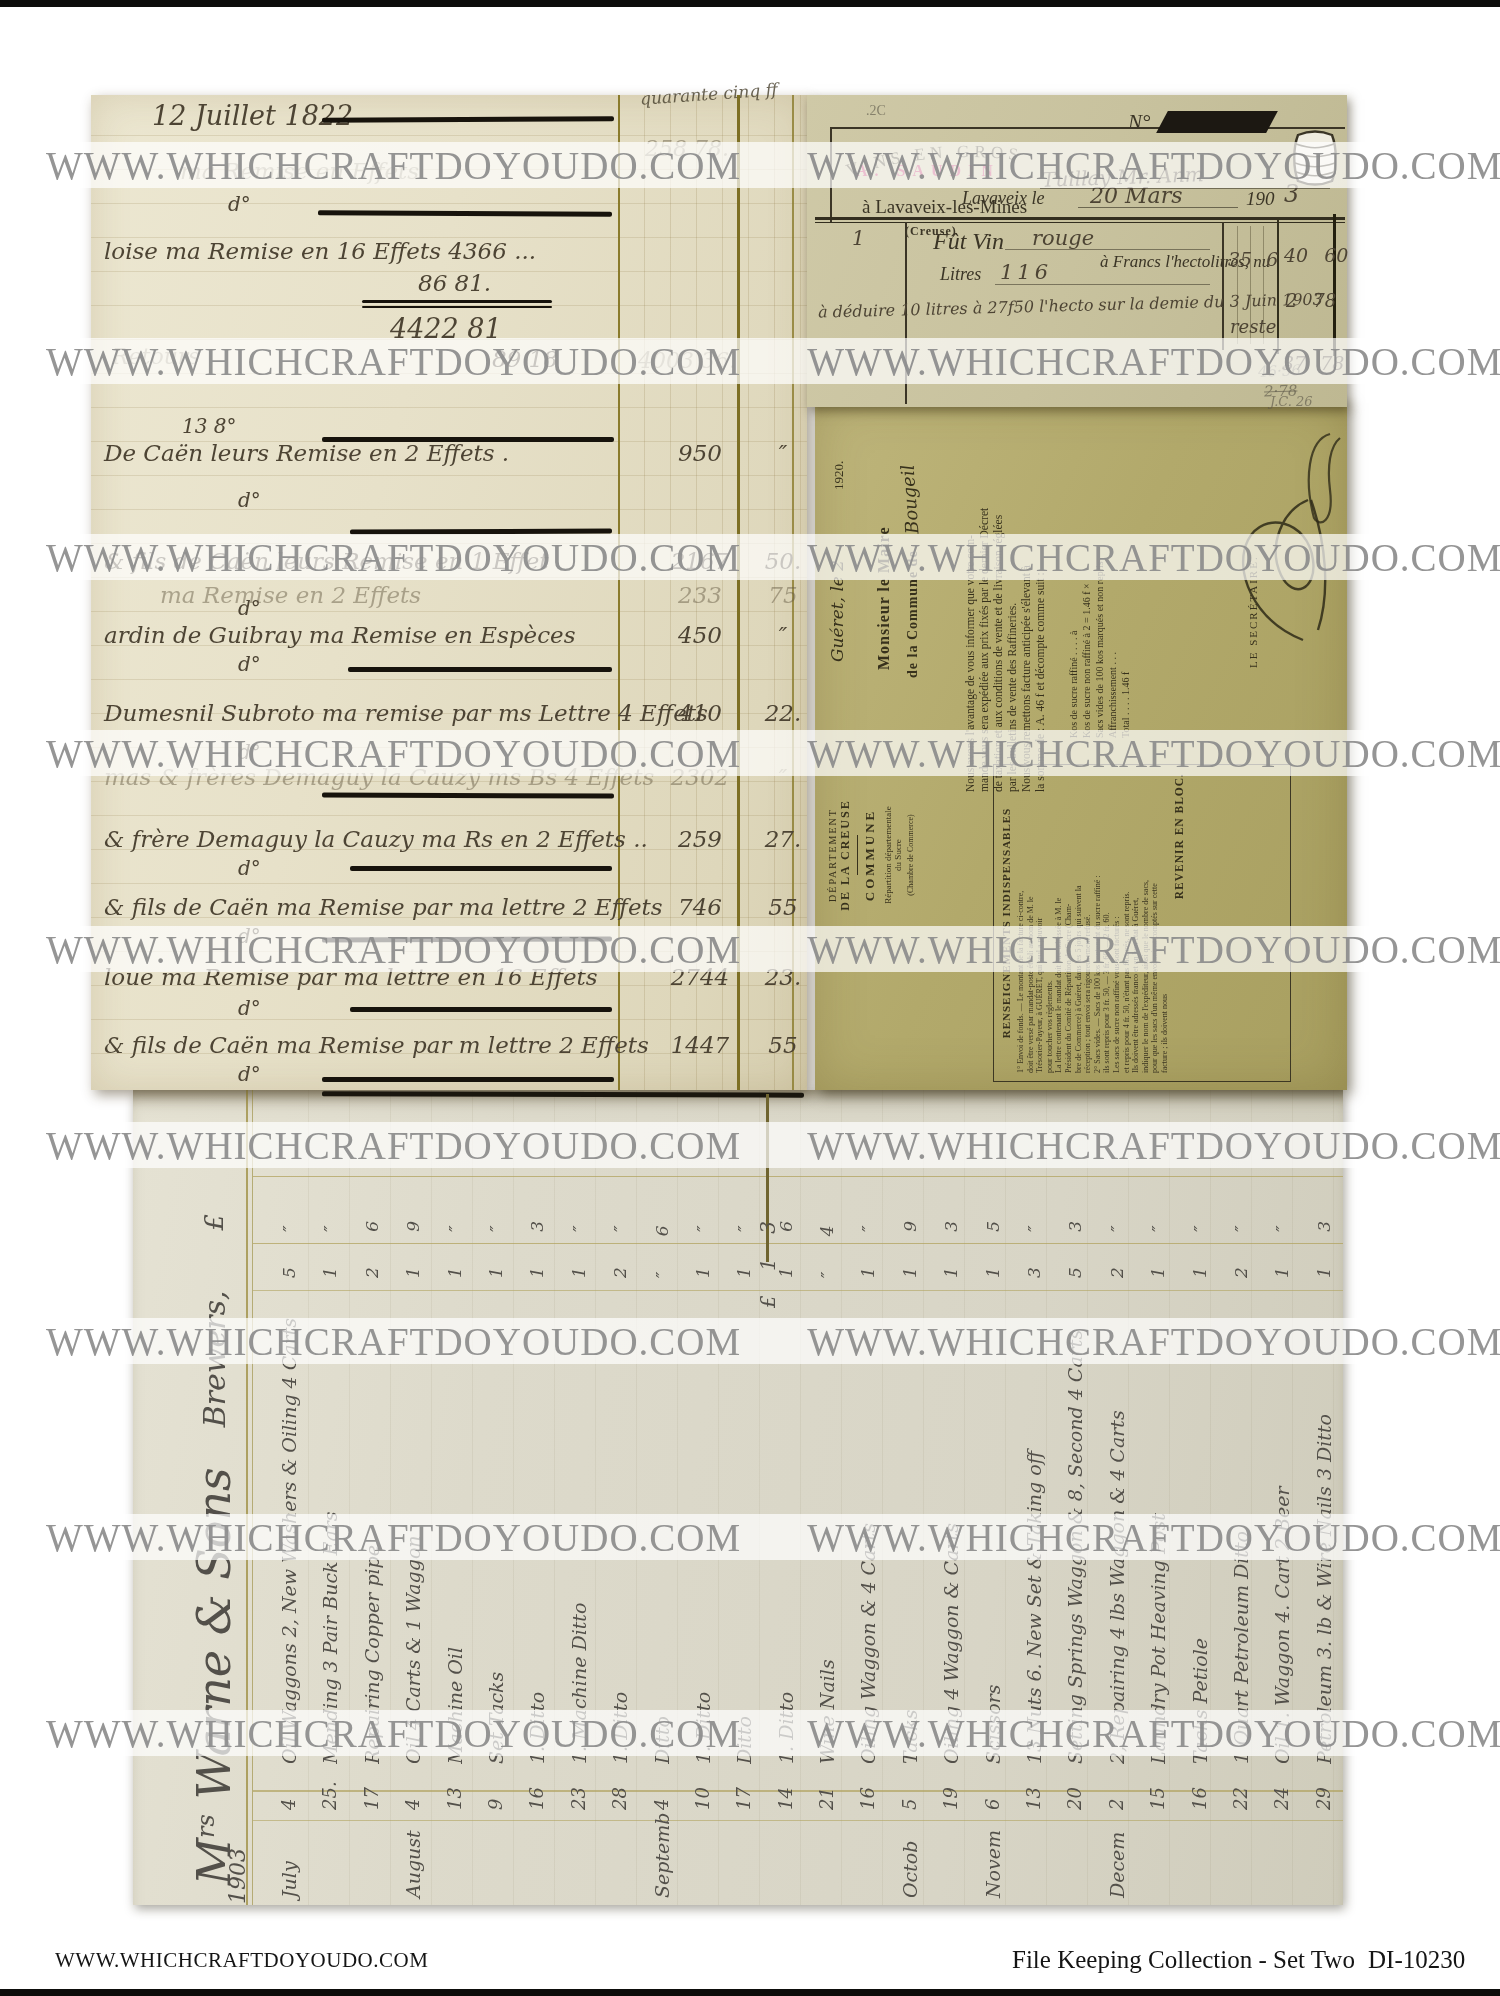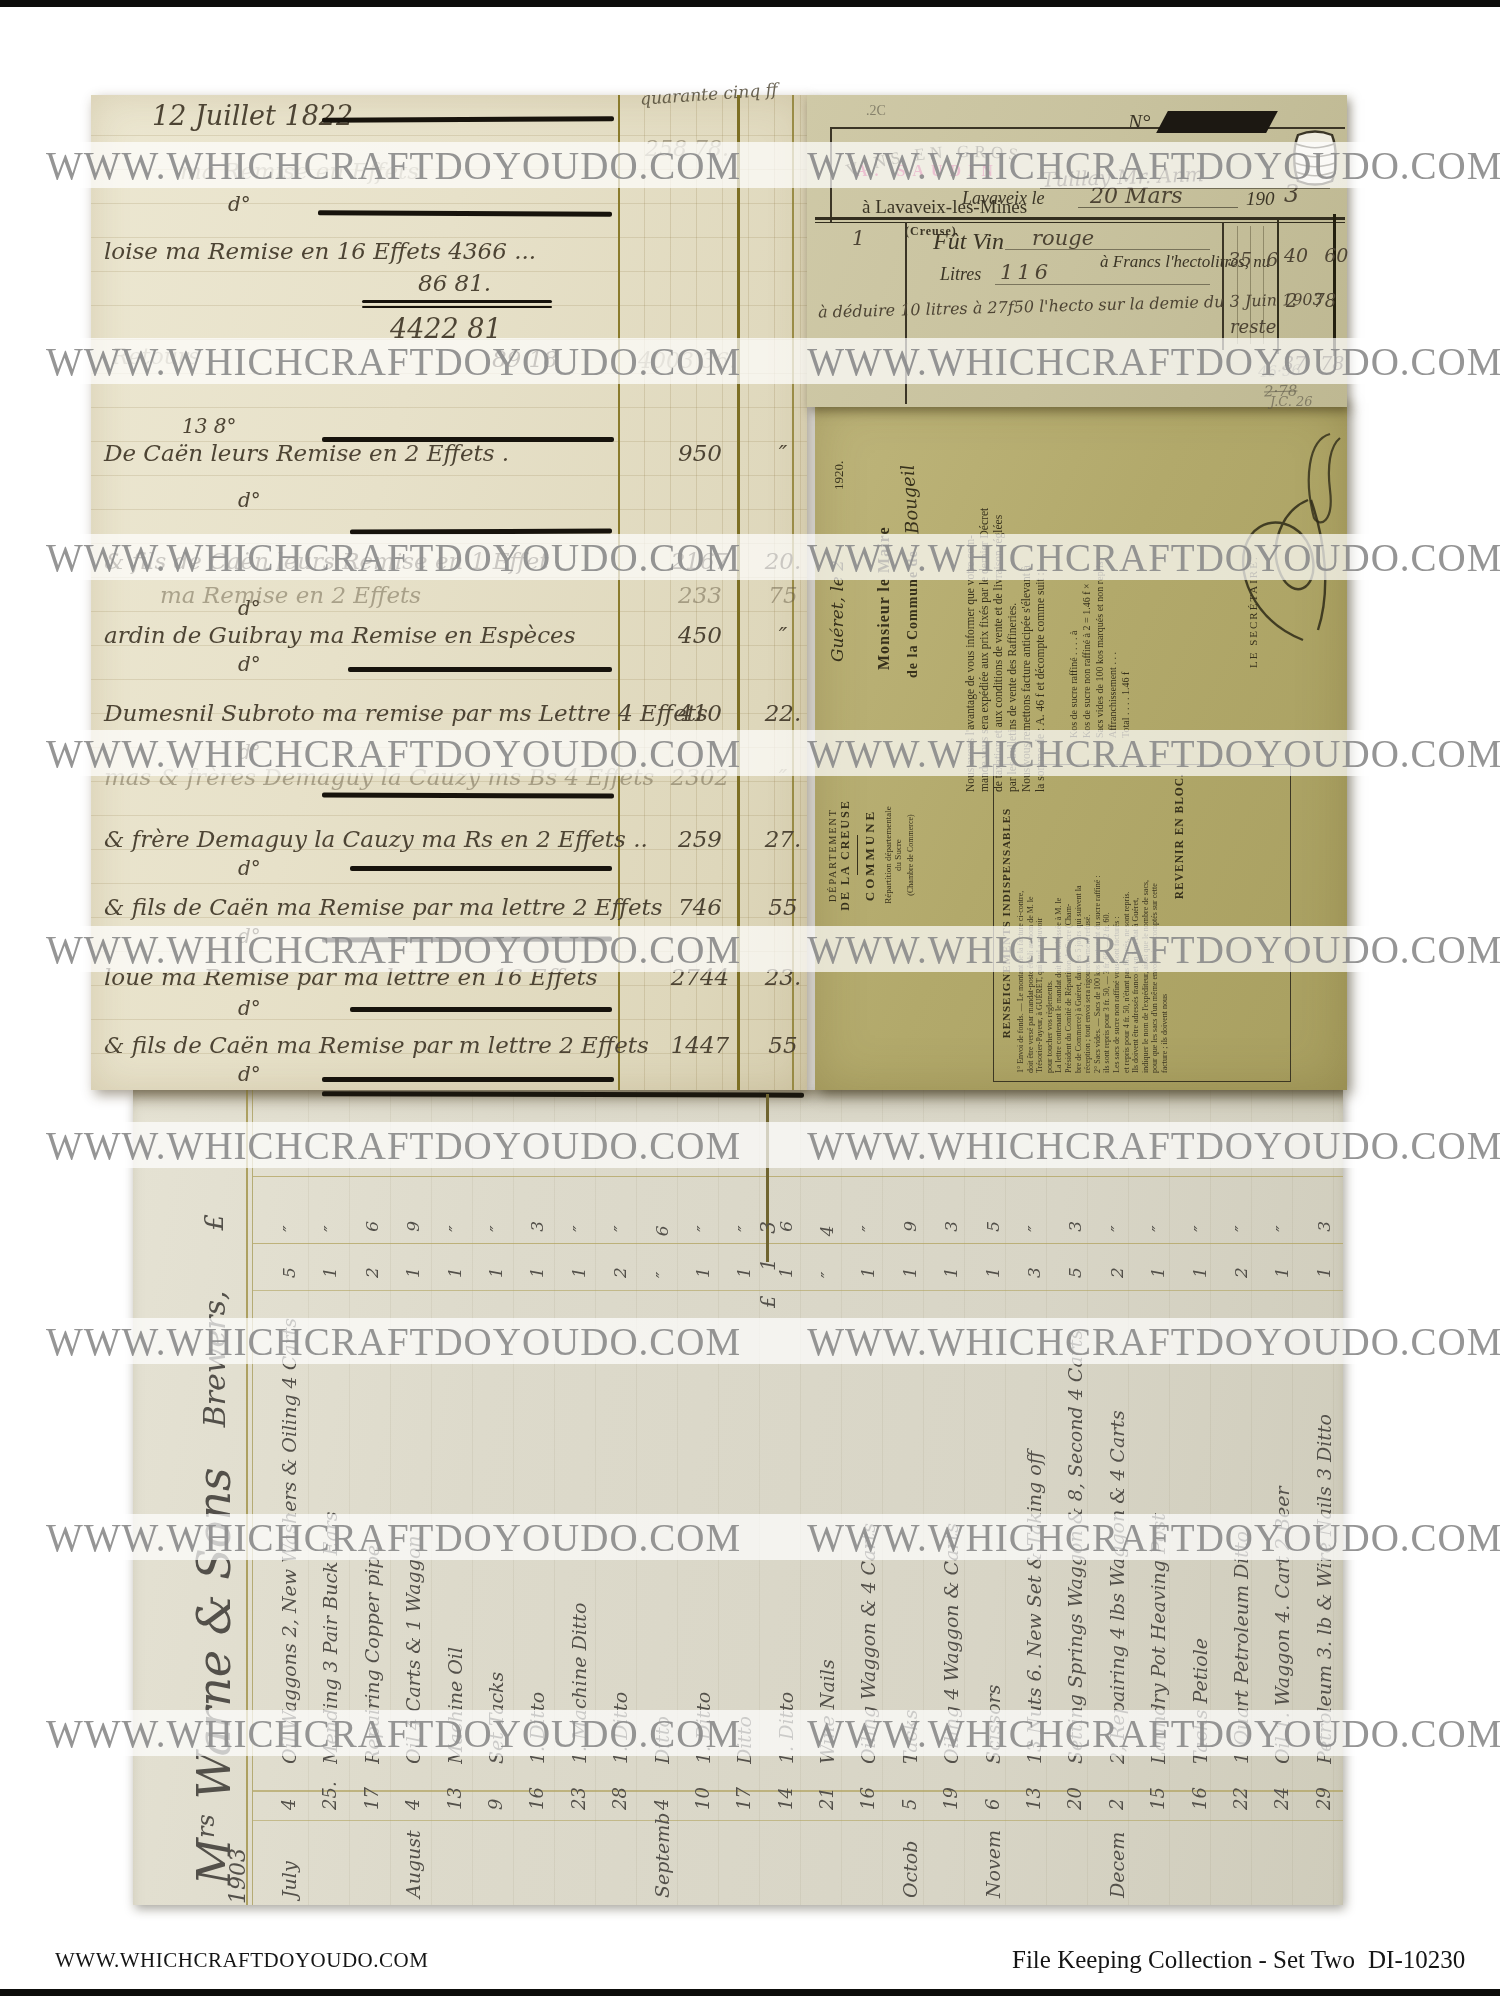--- a/index.html
+++ b/index.html
@@ -115,21 +115,21 @@
   <span class="script ltext">De Caën leurs Remise en 2 Effets .</span>
   <span class="script la1">950</span>
   <span class="script la2">″</span>
 </div>
 <div class="abs script" style="left:238px;top:488px;font-size:20px;">d°</div>
 <div class="abs bar" style="left:350px;top:529px;width:262px;transform:rotate(-.2deg);"></div>
 
 <div class="abs lrow" style="top:548px;">
   <span class="script ltext">&amp; fils de Caën leurs Remise en 1 Effet</span>
   <span class="script la1">2167</span>
-  <span class="script la2">20.</span>
+  <span class="script la2">50.</span>
 </div>
 <div class="abs lrow" style="top:582px;">
   <span class="script ltext faded" style="left:56px;">ma Remise en 2 Effets</span>
   <span class="script la1 faded">233</span>
   <span class="script la2 faded">75</span>
 </div>
 <div class="abs script" style="left:238px;top:596px;font-size:20px;">d°</div>
 
 <div class="abs lrow" style="top:622px;">
   <span class="script ltext">ardin de Guibray ma Remise en Espèces</span>

